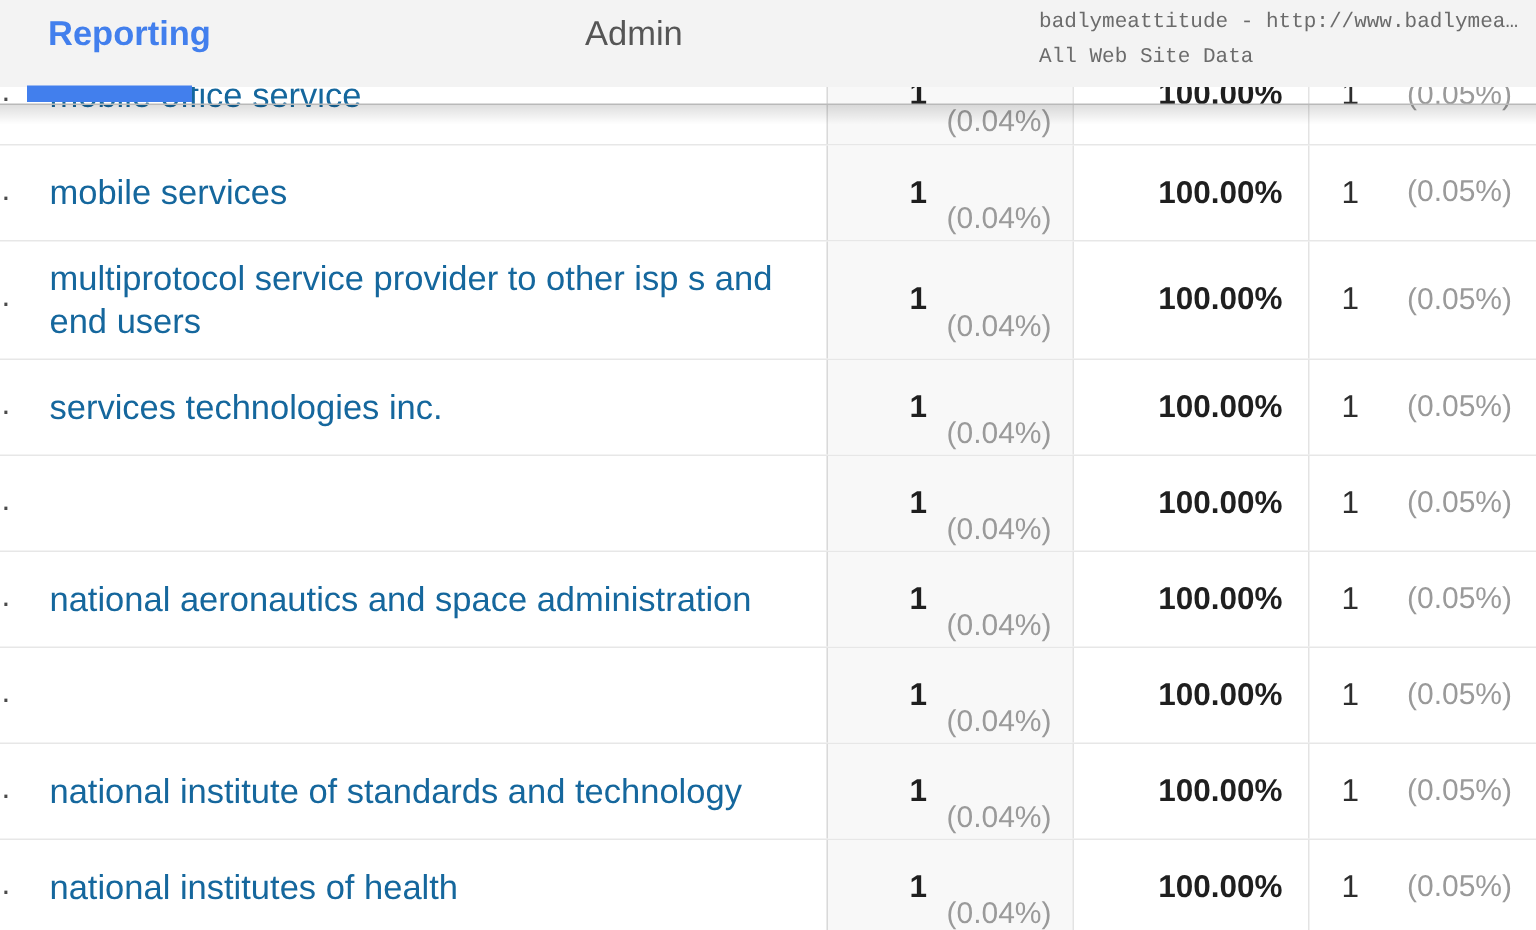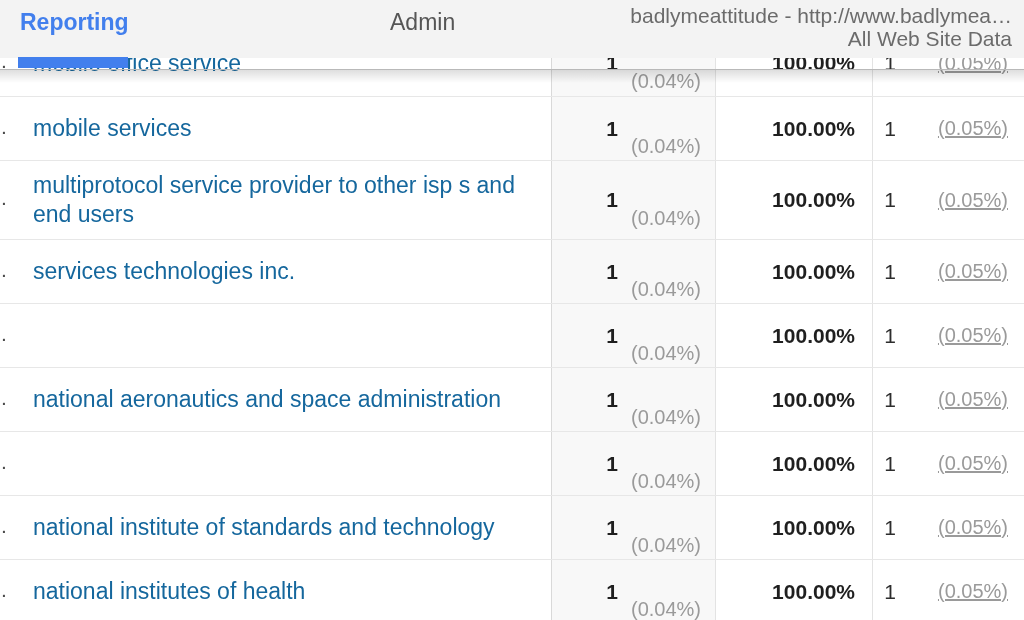--- a/index.html
+++ b/index.html
@@ -8,26 +8,26 @@
     background:#ffffff; font-family:"Liberation Sans", sans-serif;
   }
 
   
   .app-header {
     position:absolute; top:0; left:0; right:0; height:58px;
     background:var(--header_bg, #f3f3f3); z-index:10;
   }
   .nav-item { position:absolute; top:9px; font-size:23px; color:#565656; cursor:pointer; white-space:nowrap; }
   .nav-item.active { color:var(--accent, #427fed); font-weight:bold; }
-  .nav-reporting { left:20px; }
+  .nav-reporting { left:32px; }
   .nav-customization { left:183px; }
   .nav-admin { left:390px; }
   .account {
-    position:absolute; top:4px; right:12px; text-align:right;
-    font-size:21px; line-height:23px; color:#6b6b6b; cursor:pointer;
+    position:absolute; top:4px; right:12px; 
+    font-size:14px; line-height:23px; color:#6b6b6b; cursor:pointer;font-family:Liberation Mono, monospace;
   }
   .tab-indicator {
     position:absolute; left:18px; top:57px; width:110px; height:11px;
     background:var(--accent, #427fed); z-index:11;
   }
   .header-shadow {
     position:absolute; top:69px; left:0; right:0; height:1px;
     background:#b9b9b9; z-index:9; pointer-events:none;
   }
   .header-shadow::after {
@@ -64,21 +64,21 @@
     border-left:1px solid #d9d9d9; border-right:1px solid #e3e3e3;
   }
   .cell-m2 { width:157px; padding-right:17px; border-right:1px solid #e3e3e3; }
   .cell-m3 { width:151px; padding-right:16px; }
 
   .val-bold  { font-weight:bold; color:#1f1f1f; }
   .val-plain { color:#2d2d2d; }
   .val-dark  { color:#1f1f1f;font-weight:bold; }
   .pct { color:#9a9a9a; font-size:20px; }
   .cell-m1 .pct { margin-left:13px;margin-top:36px; }
-  .cell-m3 .pct { margin-left:42px;text-decoration:underline; }
+  .cell-m3 .pct { margin-left:32px; }
 </style>
 </head>
 <body>
 
 <div class="screen">
 
   <div class="table">
 
       <div class="row cutoff">
         <div class="cell-name">

